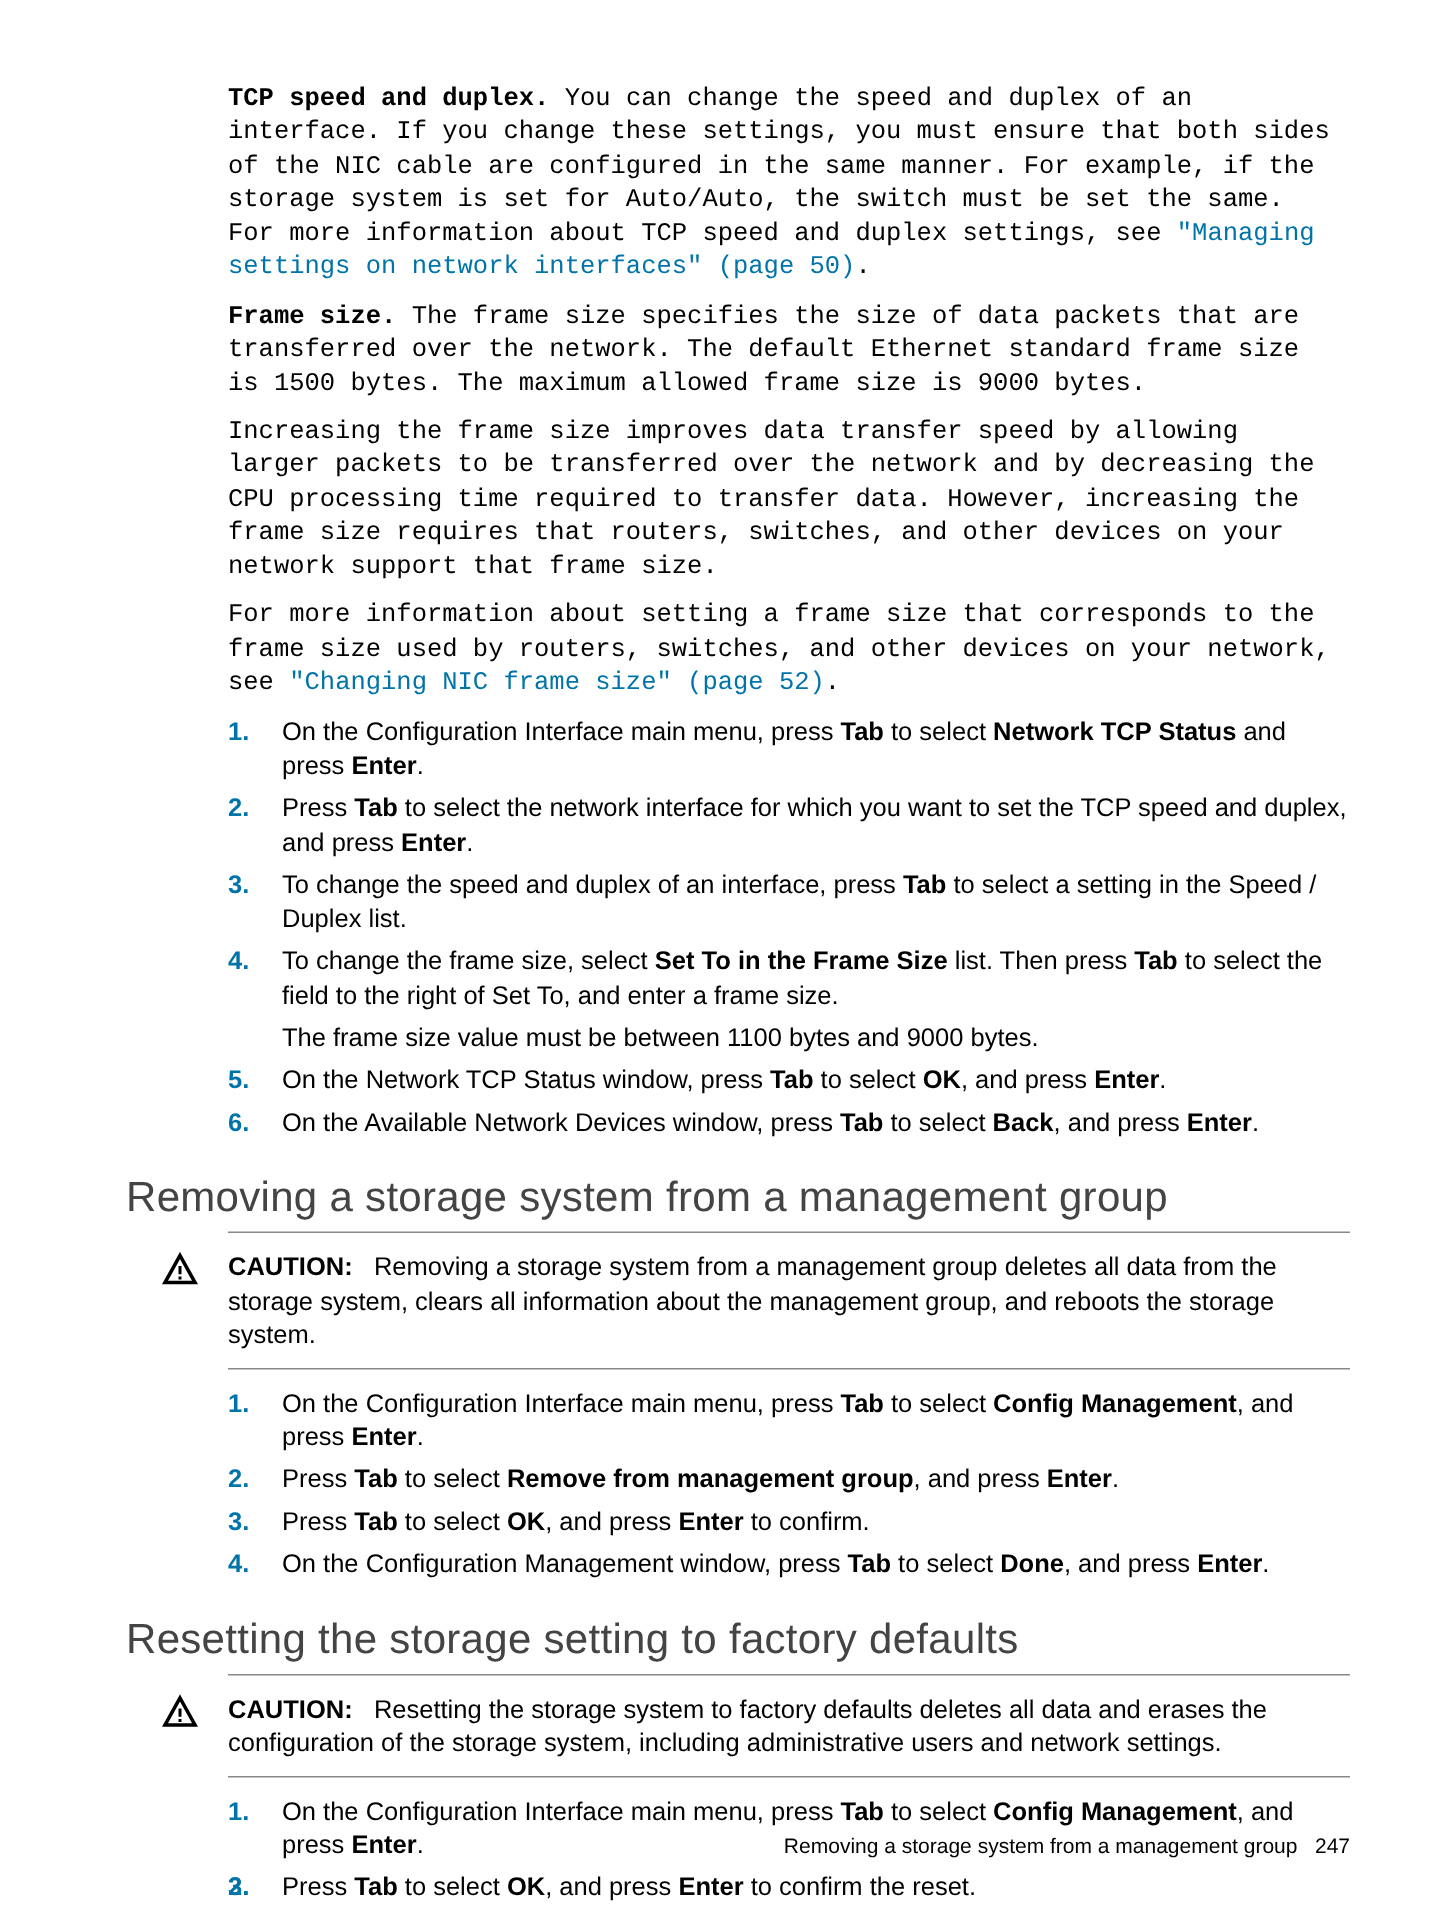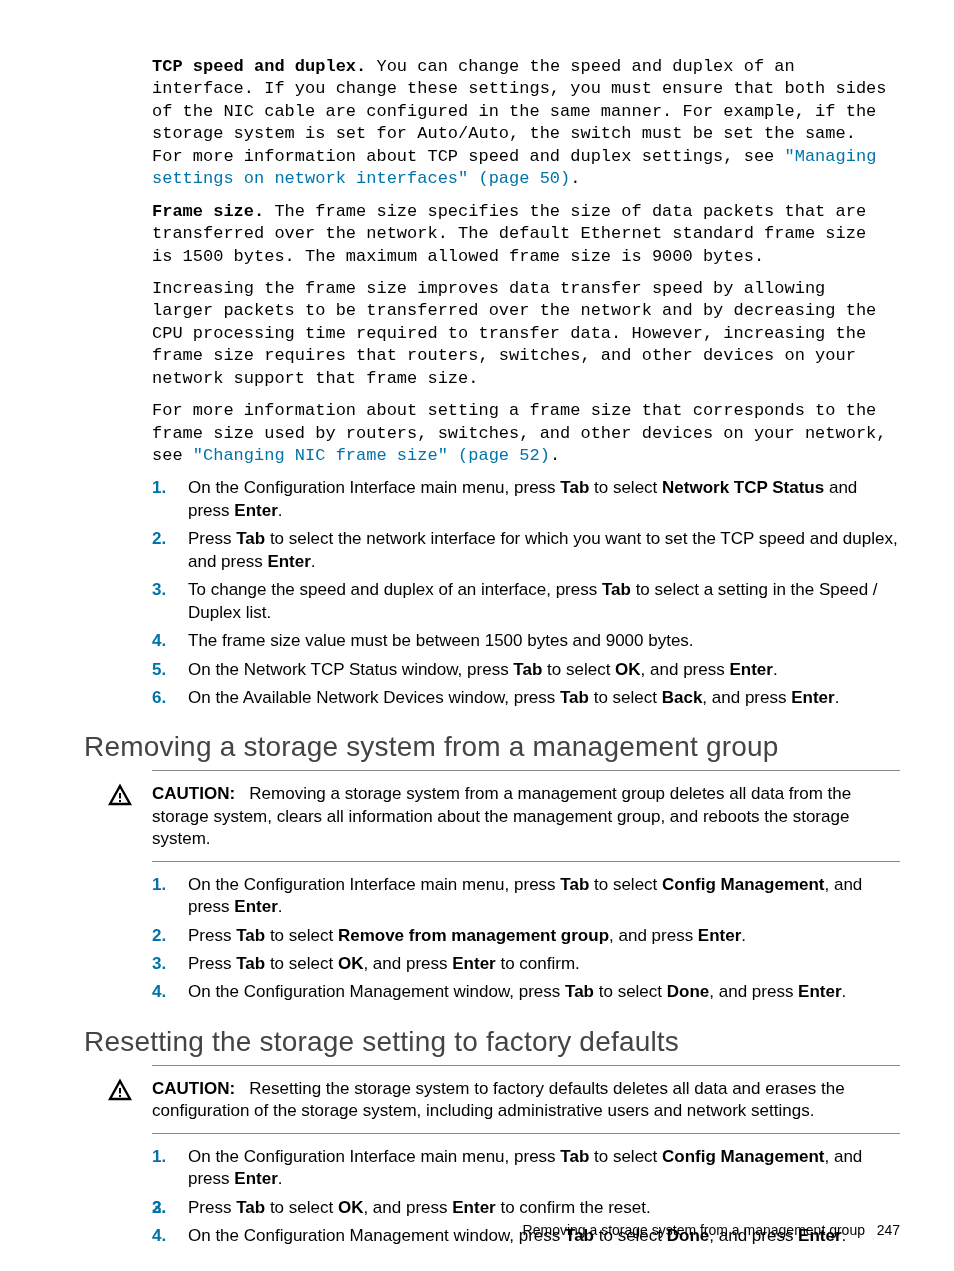--- a/index.html
+++ b/index.html
@@ -91,21 +91,21 @@
 <p class="para">Increasing the frame size improves data transfer speed by allowing larger packets to be transferred over the network and by decreasing the CPU processing time required to transfer data. However, increasing the frame size requires that routers, switches, and other devices on your network support that frame size.</p>
 
 <p class="para">
   <span>For more information about setting a frame size that corresponds to the frame size used by routers, switches, and other devices on your network, see </span><span class="link">"Changing NIC frame size" (page 52)</span><span>.</span>
 </p>
 
 <ol class="steps" id="steps1">
     <li><span class="num">1.</span><span>On the Configuration Interface main menu, press <span class="bold">Tab</span> to select <span class="bold">Network TCP Status</span> and press <span class="bold">Enter</span>.</span></li>
     <li><span class="num">2.</span><span>Press <span class="bold">Tab</span> to select the network interface for which you want to set the TCP speed and duplex, and press <span class="bold">Enter</span>.</span></li>
     <li><span class="num">3.</span><span>To change the speed and duplex of an interface, press <span class="bold">Tab</span> to select a setting in the Speed / Duplex list.</span></li>
-    <li><span class="num">4.</span><span class="sub">The frame size value must be between 1500 bytes and 9000 bytes.</span></li>
+    <li><span class="num">4.</span><span>To change the frame size, select <span class="bold">Set To in the Frame Size</span> list. Then press <span class="bold">Tab</span> to select the field to the right of Set To, and enter a frame size.</span><span class="sub">The frame size value must be between 1100 bytes and 9000 bytes.</span></li>
     <li><span class="num">5.</span><span>On the Network TCP Status window, press <span class="bold">Tab</span> to select <span class="bold">OK</span>, and press <span class="bold">Enter</span>.</span></li>
     <li><span class="num">6.</span><span>On the Available Network Devices window, press <span class="bold">Tab</span> to select <span class="bold">Back</span>, and press <span class="bold">Enter</span>.</span></li>
   </ol>
 
 <h2 class="section">Removing a storage system from a management group</h2>
 <hr class="rule">
 
 <div class="caution-block">
   <span class="caution-icon">
     <svg viewBox="0 0 24 24" width="24" height="24">

